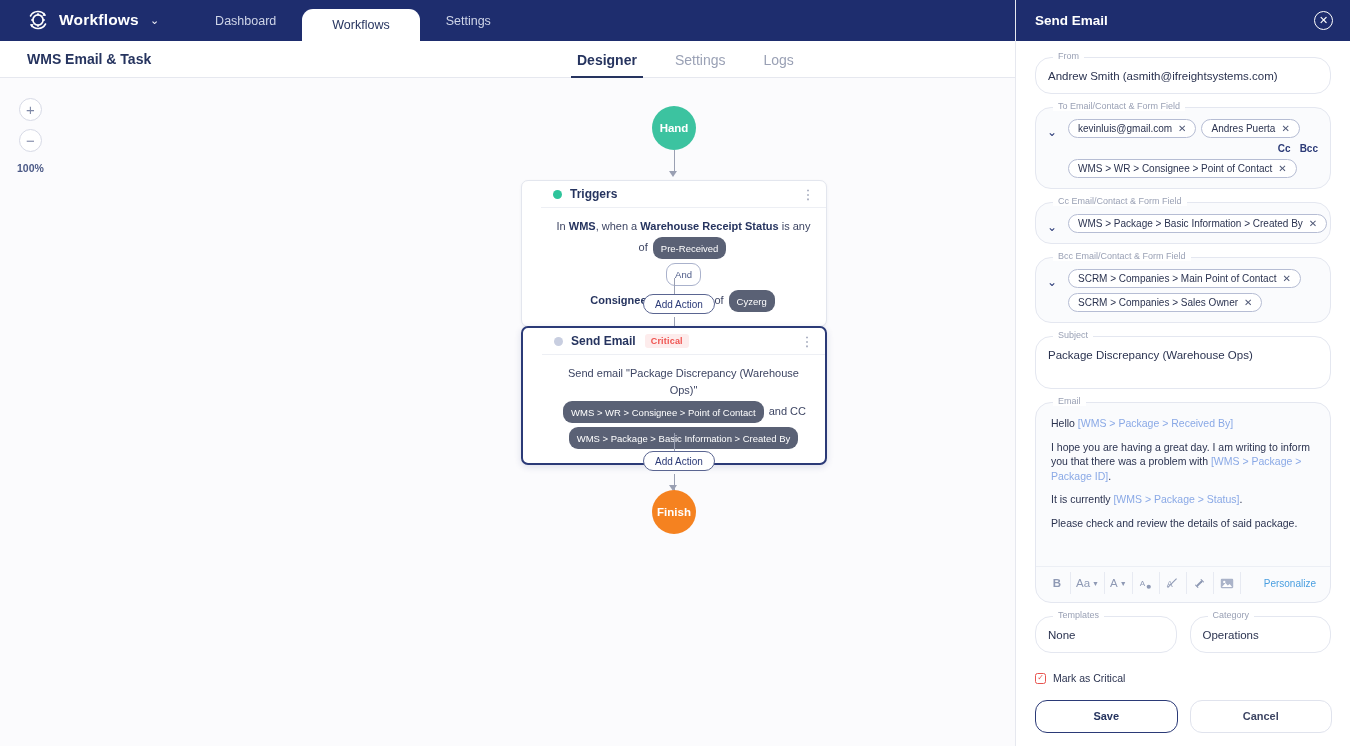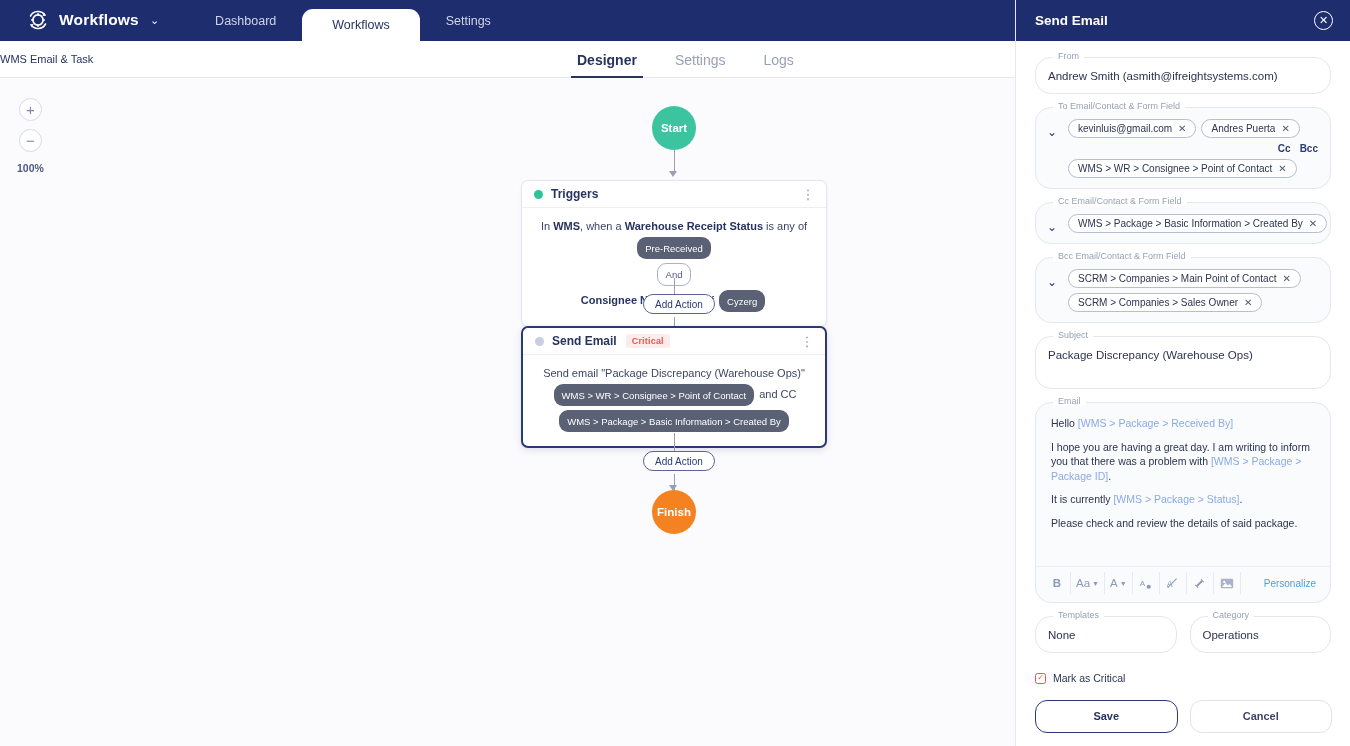--- a/index.html
+++ b/index.html
@@ -34,21 +34,21 @@
     padding:0 30px;
   }
 
   
   .subhead {
     position:absolute; left:0; top:41px; width:1015px; height:37px;
     background:#fff; border-bottom:1px solid #e6e8ef;
     display:flex; align-items:center;
   }
   .page-title {
-    font-size:11px; font-weight:normal; color:#26345f; 
+    font-size:14px; font-weight:bold; color:#26345f; padding-left:27px;
   }
   .sub-tabs { display:flex; position:absolute; left:575px; top:0; height:37px; align-items:center; gap:34px; }
   .sub-tab {
     font-size:14px; color:#9aa1b5; height:37px; display:flex; align-items:center;
     cursor:pointer; position:relative; padding:0 2px;
   }
   .sub-tab.active { color:#26345f; font-weight:bold; }
   .sub-tab.active::after {
     content:""; position:absolute; left:-4px; right:-4px; bottom:0; height:2.5px; background:#26345f;
   }
@@ -71,21 +71,21 @@
   .node-circle {
     position:absolute; width:44px; height:44px; border-radius:50%;
     display:flex; align-items:center; justify-content:center;
     color:#fff; font-size:11.5px; font-weight:bold;
   }
   .node-start { left:652px; top:28px; background:#3cc3a0; }
   .node-finish { left:652px; top:412px; background:#f58220; }
 
   .card {
     position:absolute; background:#fff; border:1px solid #e3e6ee;
-    border-radius:7px; box-shadow:0 1px 3px rgba(30,45,110,.06);
+    border-radius:7px; box-shadow:0 1px 3px rgba(30,45,110,.06);padding-left:19px;
   }
   .card.selected { border:2px solid #2b3a77; box-shadow:0 2px 7px rgba(30,45,110,.14); }
   .card-head {
     display:flex; align-items:center; height:27px; padding:0 9px 0 12px;
     border-bottom:1px solid #edeff4;
   }
   .dot { width:9px; height:9px; border-radius:50%; margin-right:8px; flex:none; }
   .dot-green { background:#2ec49b; }
   .dot-grey { background:#c8cee0; }
   .card-title { font-size:12px; font-weight:bold; color:#26345f; }
@@ -247,21 +247,21 @@
   <div class="canvas">
 
     <div class="zoom-ctrl">
       <div class="zoom-btn">+</div>
       <div class="zoom-btn">−</div>
       <div class="zoom-pct">100%</div>
     </div>
 
     <div class="flow">
 
-      <div class="node-circle node-start">Start</div>
+      <div class="node-circle node-start">Hand</div>
       <div class="conn" style="left:673.5px; top:72px; height:24px;"></div>
       <div class="arrowhead" style="left:669px; top:93px;"></div>
 
       <div class="card" style="left:521px; top:102px; width:306px;">
         <div class="card-head">
           <span class="dot dot-green"></span>
           <span class="card-title">Triggers</span>
           <span class="kebab">⋮</span>
         </div>
         <div class="card-body">

